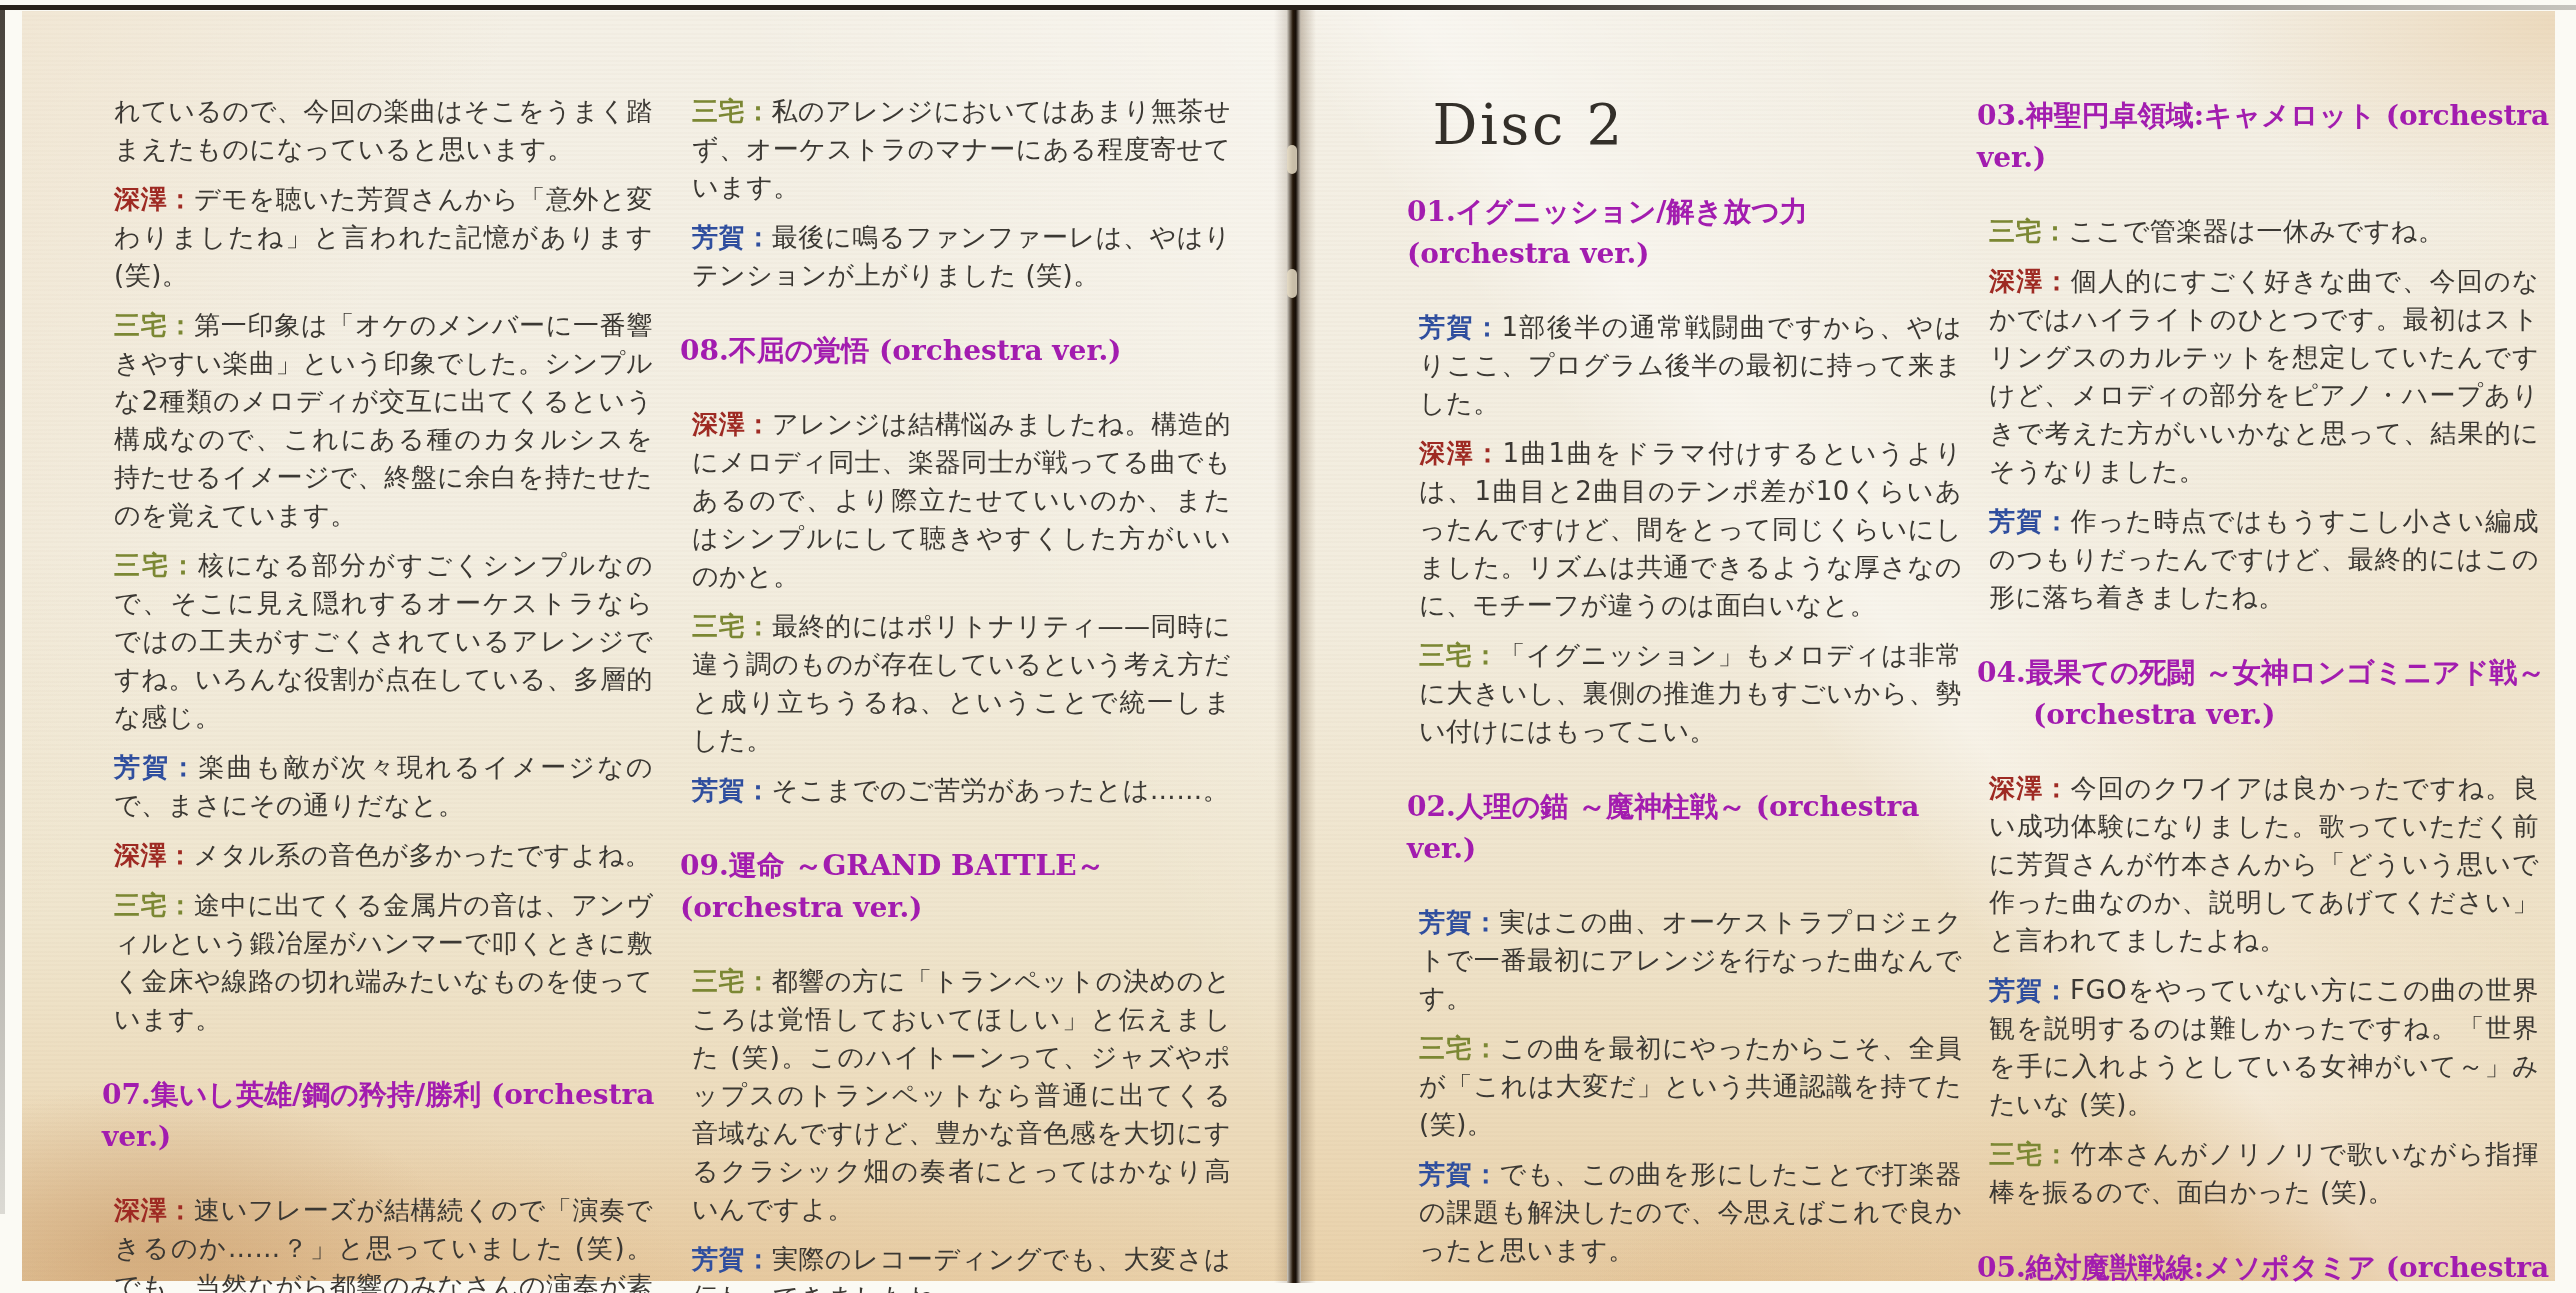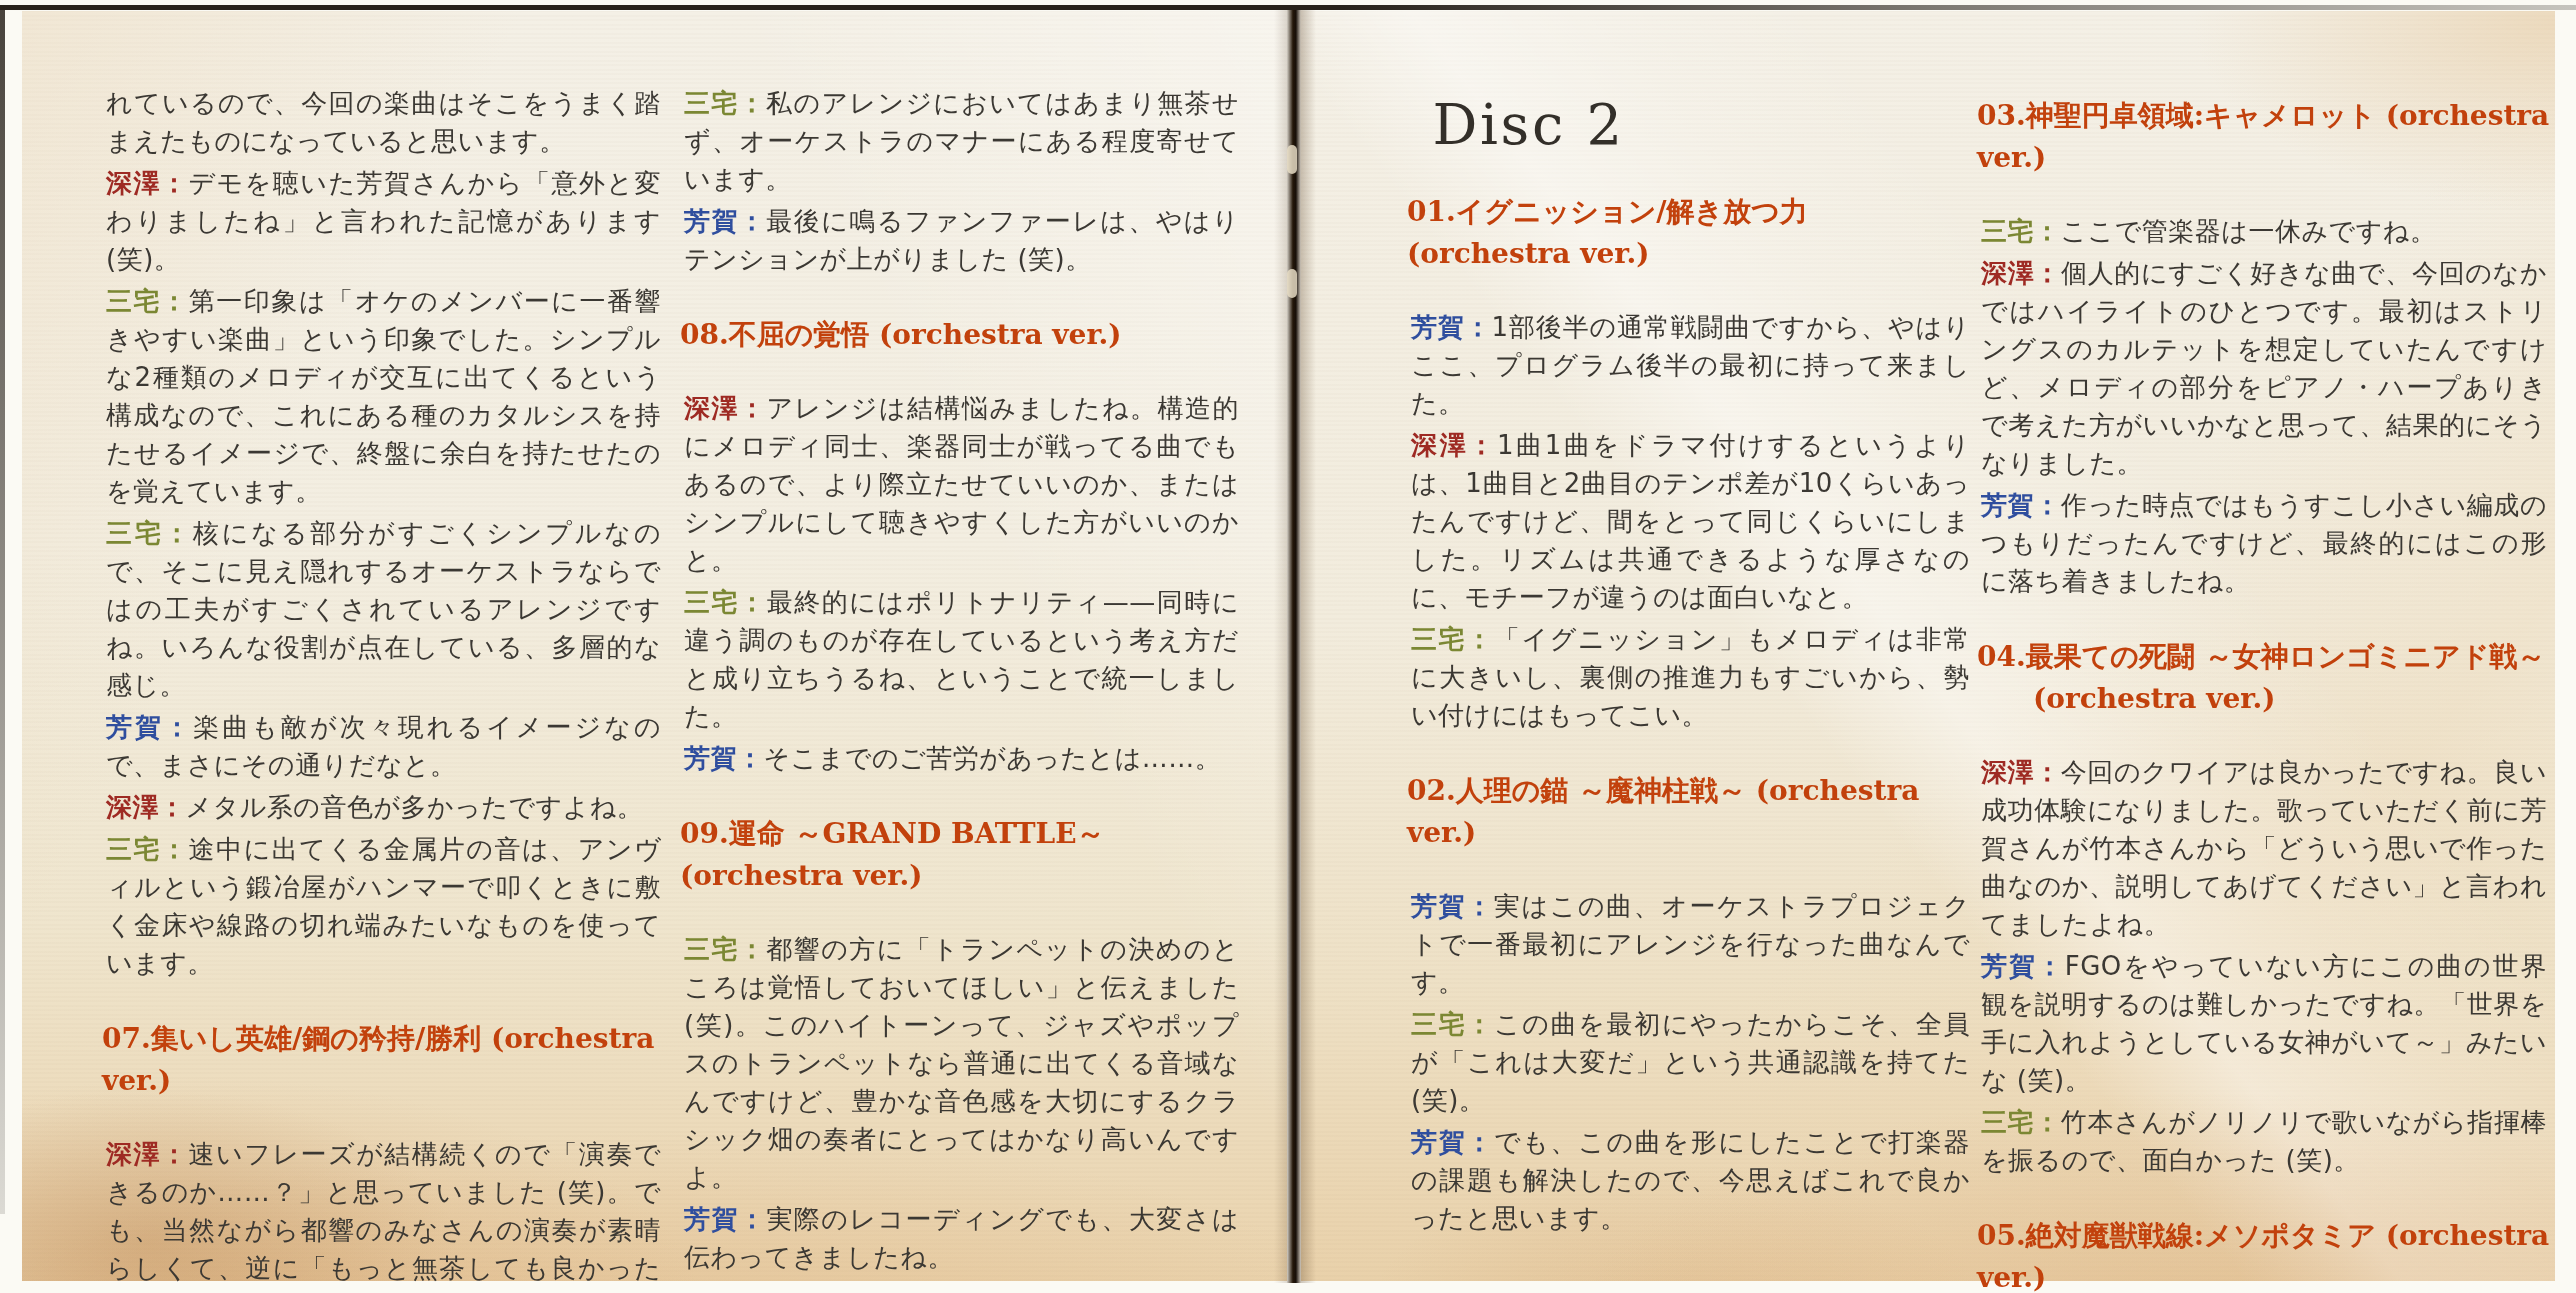--- a/index.html
+++ b/index.html
@@ -45,25 +45,25 @@
     background:#e6dcc4;opacity:.85;}
   .staple-1{top:145px;}
   .staple-2{top:269px;}
   
   .col{position:absolute;font-size:26px;line-height:38px;color:#3b3833;
     text-align:justify;letter-spacing:0.5px;}
   #col1{left:102px;top:80px;width:563px;}
   #col2{left:680px;top:80px;width:563px;}
   #col3{left:1407px;top:80px;width:567px;}
   #col4{left:1977px;top:80px;width:574px;}
-  .para{margin:4px;}
+  .para{margin:12px;}
   .speaker{font-weight:bold;}
   .track-heading{
     font-family:"DejaVu Serif","Liberation Serif",serif;font-weight:bold;
-    font-size:28px;line-height:42px;color:#c2410c;margin:36px 0 33px;
+    font-size:28px;line-height:42px;color:#a21caf;margin:36px 0 33px;
     text-align:left;letter-spacing:0;}
   .blocks > .track-heading:first-child{margin-top:14.5px;}
   .heading-cont{padding-left:56px;}
   .disc-header{
     font-family:"DejaVu Serif","Liberation Serif",serif;
     font-size:56px;line-height:71px;color:#332f29;margin:9px 0 31px;
     padding-left:25.4px;letter-spacing:2.7px;text-align:left;}
 </style>
 </head>
 <body>

